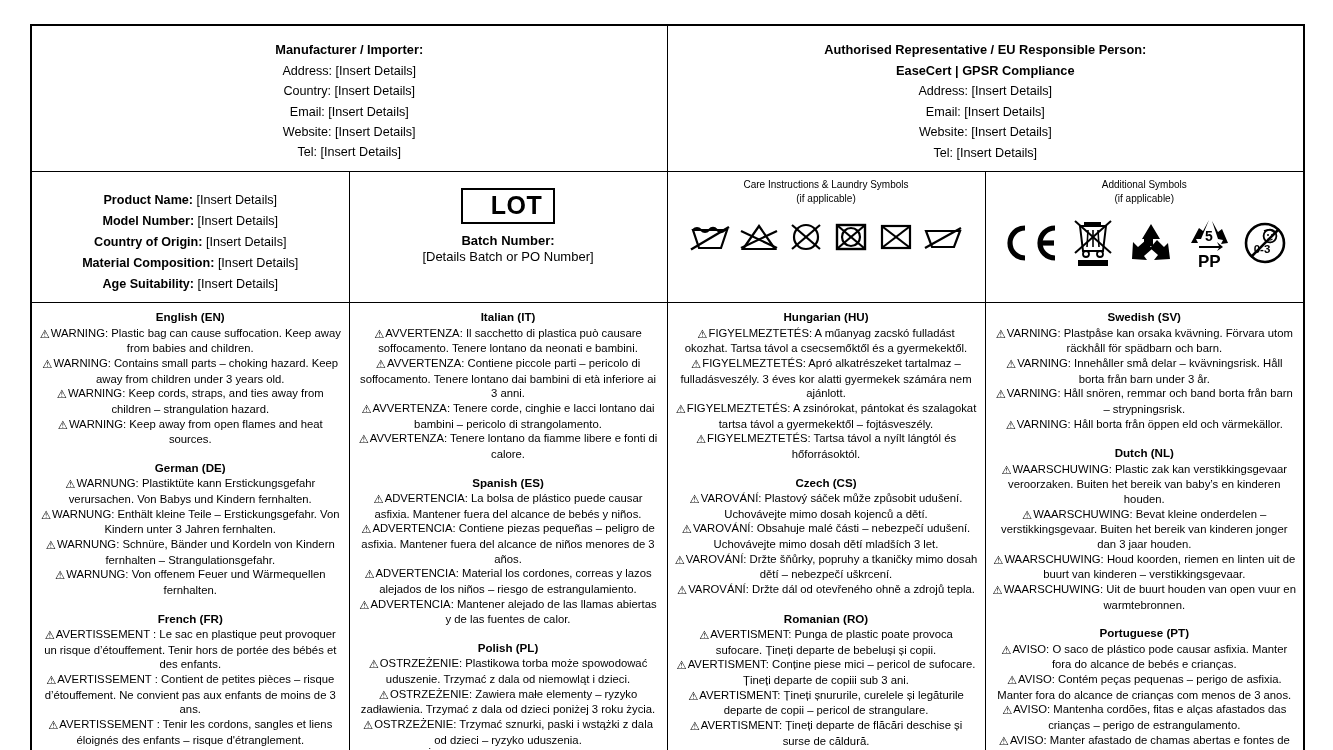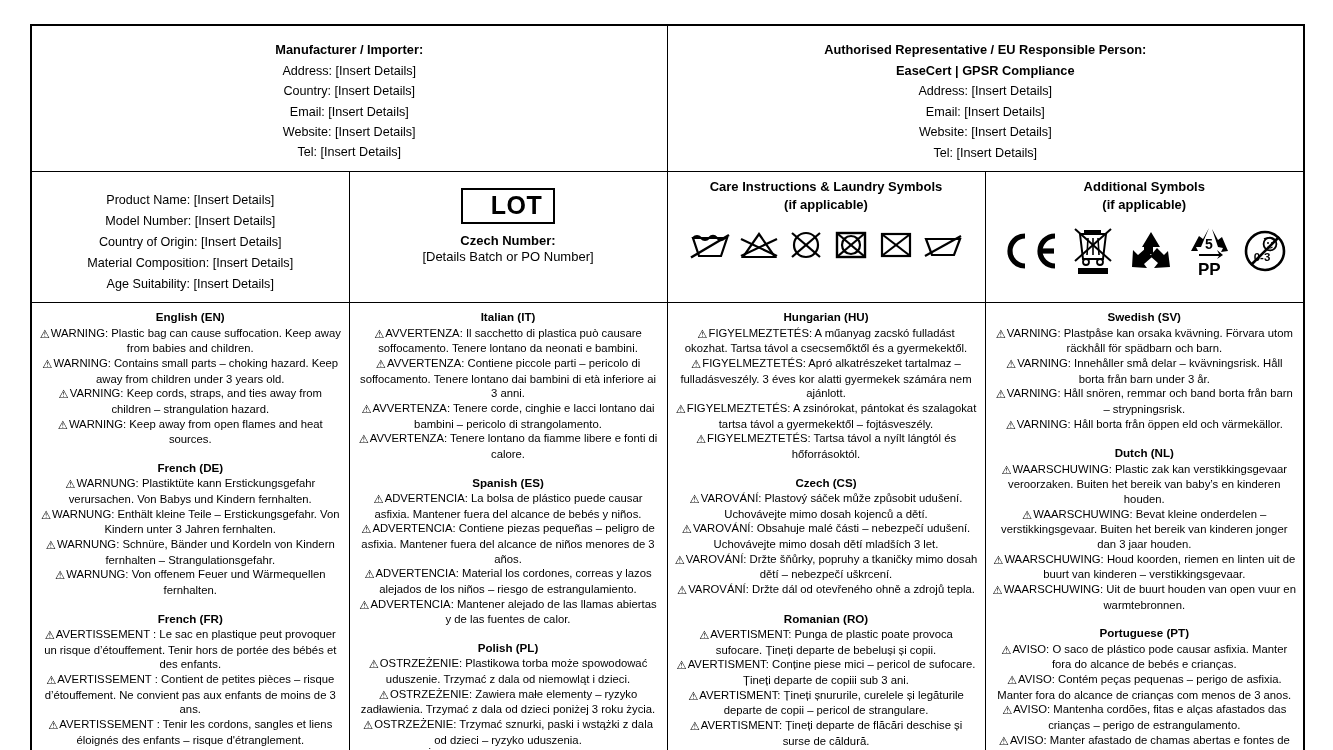--- a/index.html
+++ b/index.html
@@ -44,21 +44,21 @@
     font-weight: bold;
     font-size: 12.8px;
   }
   
   .info-cell { height: 100px; }
   .prod-list {
     font-size: 12.6px;
     line-height: 1.66;
     padding-top: 12px;
   }
-  .prod-list .k { font-weight: normal; }
+  .prod-list .k { font-weight: bold; }
   .lot-wrap {
     padding-top: 10px;
   }
   .lot-box {
     display: inline-block;
     border: 2.6px solid #000;
     padding: 1px 11px 3px 28px;
     font-size: 25px;
     font-weight: bold;
     letter-spacing: 0.5px;
@@ -67,22 +67,22 @@
   .batch-ttl {
     font-weight: bold;
     font-size: 13px;
     margin-top: 9px;
   }
   .batch-val {
     font-size: 13px;
     margin-top: 1px;
   }
   .sym-head {
-    font-weight: bold;
-    font-size: 13px;
+    font-weight: normal;
+    font-size: 10px;
     line-height: 1.38;
   }
   .laundry-row {
     display: flex;
     justify-content: center;
     align-items: center;
     gap: 9px;
     margin-top: 16px;
   }
   .addl-row {
@@ -176,21 +176,21 @@
               <span class="k">Age Suitability:</span>
               <span>[Insert Details]</span>
             </div>
           </div>
         </td>
 
         <td class="info-cell">
           <div class="lot-wrap">
             <span class="lot-box">LOT</span>
           </div>
-          <div class="batch-ttl">Czech Number:</div>
+          <div class="batch-ttl">Batch Number:</div>
           <div class="batch-val">[Details Batch or PO Number]</div>
         </td>
 
         <td class="info-cell">
           <div class="sym-head">Care Instructions &amp; Laundry Symbols</div>
           <div class="sym-head">(if applicable)</div>
           <div class="laundry-row">
 
             <span>
               <svg width="40" height="30" viewBox="0 0 40 30">
@@ -303,25 +303,25 @@
           </div>
         </td>
       </tr>
 
       <tr>
         <td class="warn-cell">
           <div class="lang-block">
             <div class="lang-name">English (EN)</div>
             <p class="warn-line"><span class="wicon">⚠</span><span>WARNING: Plastic bag can cause suffocation. Keep away from babies and children.</span></p>
             <p class="warn-line"><span class="wicon">⚠</span><span>WARNING: Contains small parts – choking hazard. Keep away from children under 3 years old.</span></p>
-            <p class="warn-line"><span class="wicon">⚠</span><span>VARNING: Keep cords, straps, and ties away from children – strangulation hazard.</span></p>
+            <p class="warn-line"><span class="wicon">⚠</span><span>WARNING: Keep cords, straps, and ties away from children – strangulation hazard.</span></p>
             <p class="warn-line"><span class="wicon">⚠</span><span>WARNING: Keep away from open flames and heat sources.</span></p>
           </div>
           <div class="lang-block">
-            <div class="lang-name">French (DE)</div>
+            <div class="lang-name">German (DE)</div>
             <p class="warn-line"><span class="wicon">⚠</span><span>WARNUNG: Plastiktüte kann Erstickungsgefahr verursachen. Von Babys und Kindern fernhalten.</span></p>
             <p class="warn-line"><span class="wicon">⚠</span><span>WARNUNG: Enthält kleine Teile – Erstickungsgefahr. Von Kindern unter 3 Jahren fernhalten.</span></p>
             <p class="warn-line"><span class="wicon">⚠</span><span>WARNUNG: Schnüre, Bänder und Kordeln von Kindern fernhalten – Strangulationsgefahr.</span></p>
             <p class="warn-line"><span class="wicon">⚠</span><span>WARNUNG: Von offenem Feuer und Wärmequellen fernhalten.</span></p>
           </div>
           <div class="lang-block">
             <div class="lang-name">French (FR)</div>
             <p class="warn-line"><span class="wicon">⚠</span><span>AVERTISSEMENT : Le sac en plastique peut provoquer un risque d’étouffement. Tenir hors de portée des bébés et des enfants.</span></p>
             <p class="warn-line"><span class="wicon">⚠</span><span>AVERTISSEMENT : Contient de petites pièces – risque d’étouffement. Ne convient pas aux enfants de moins de 3 ans.</span></p>
             <p class="warn-line"><span class="wicon">⚠</span><span>AVERTISSEMENT : Tenir les cordons, sangles et liens éloignés des enfants – risque d'étranglement.</span></p>

